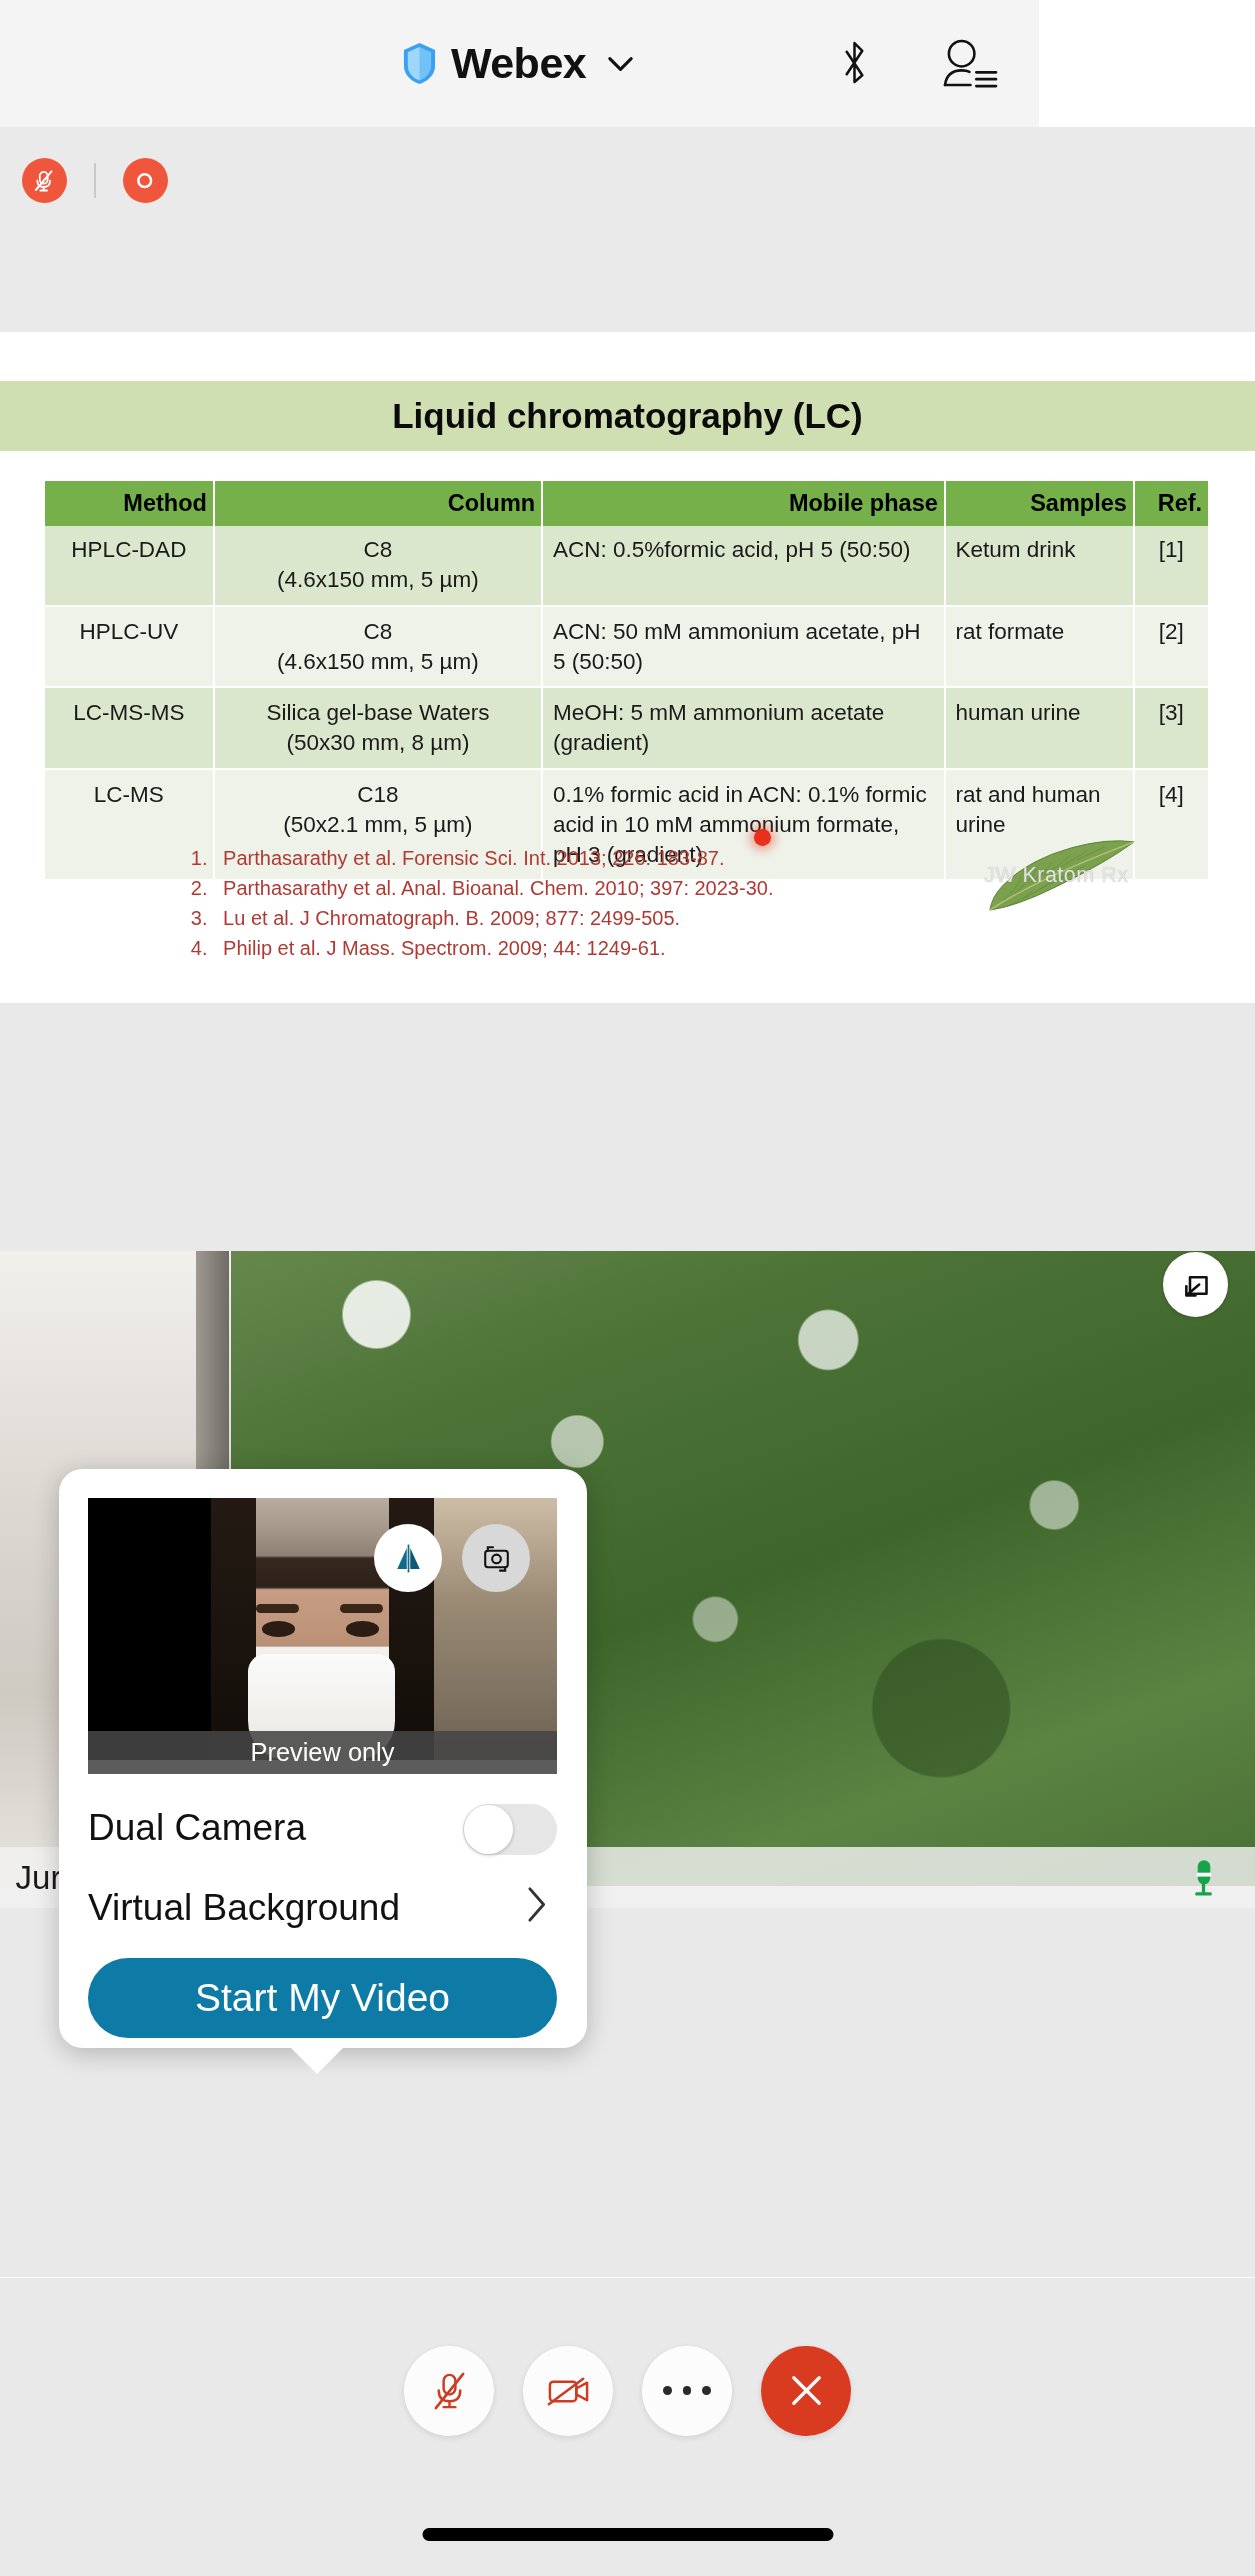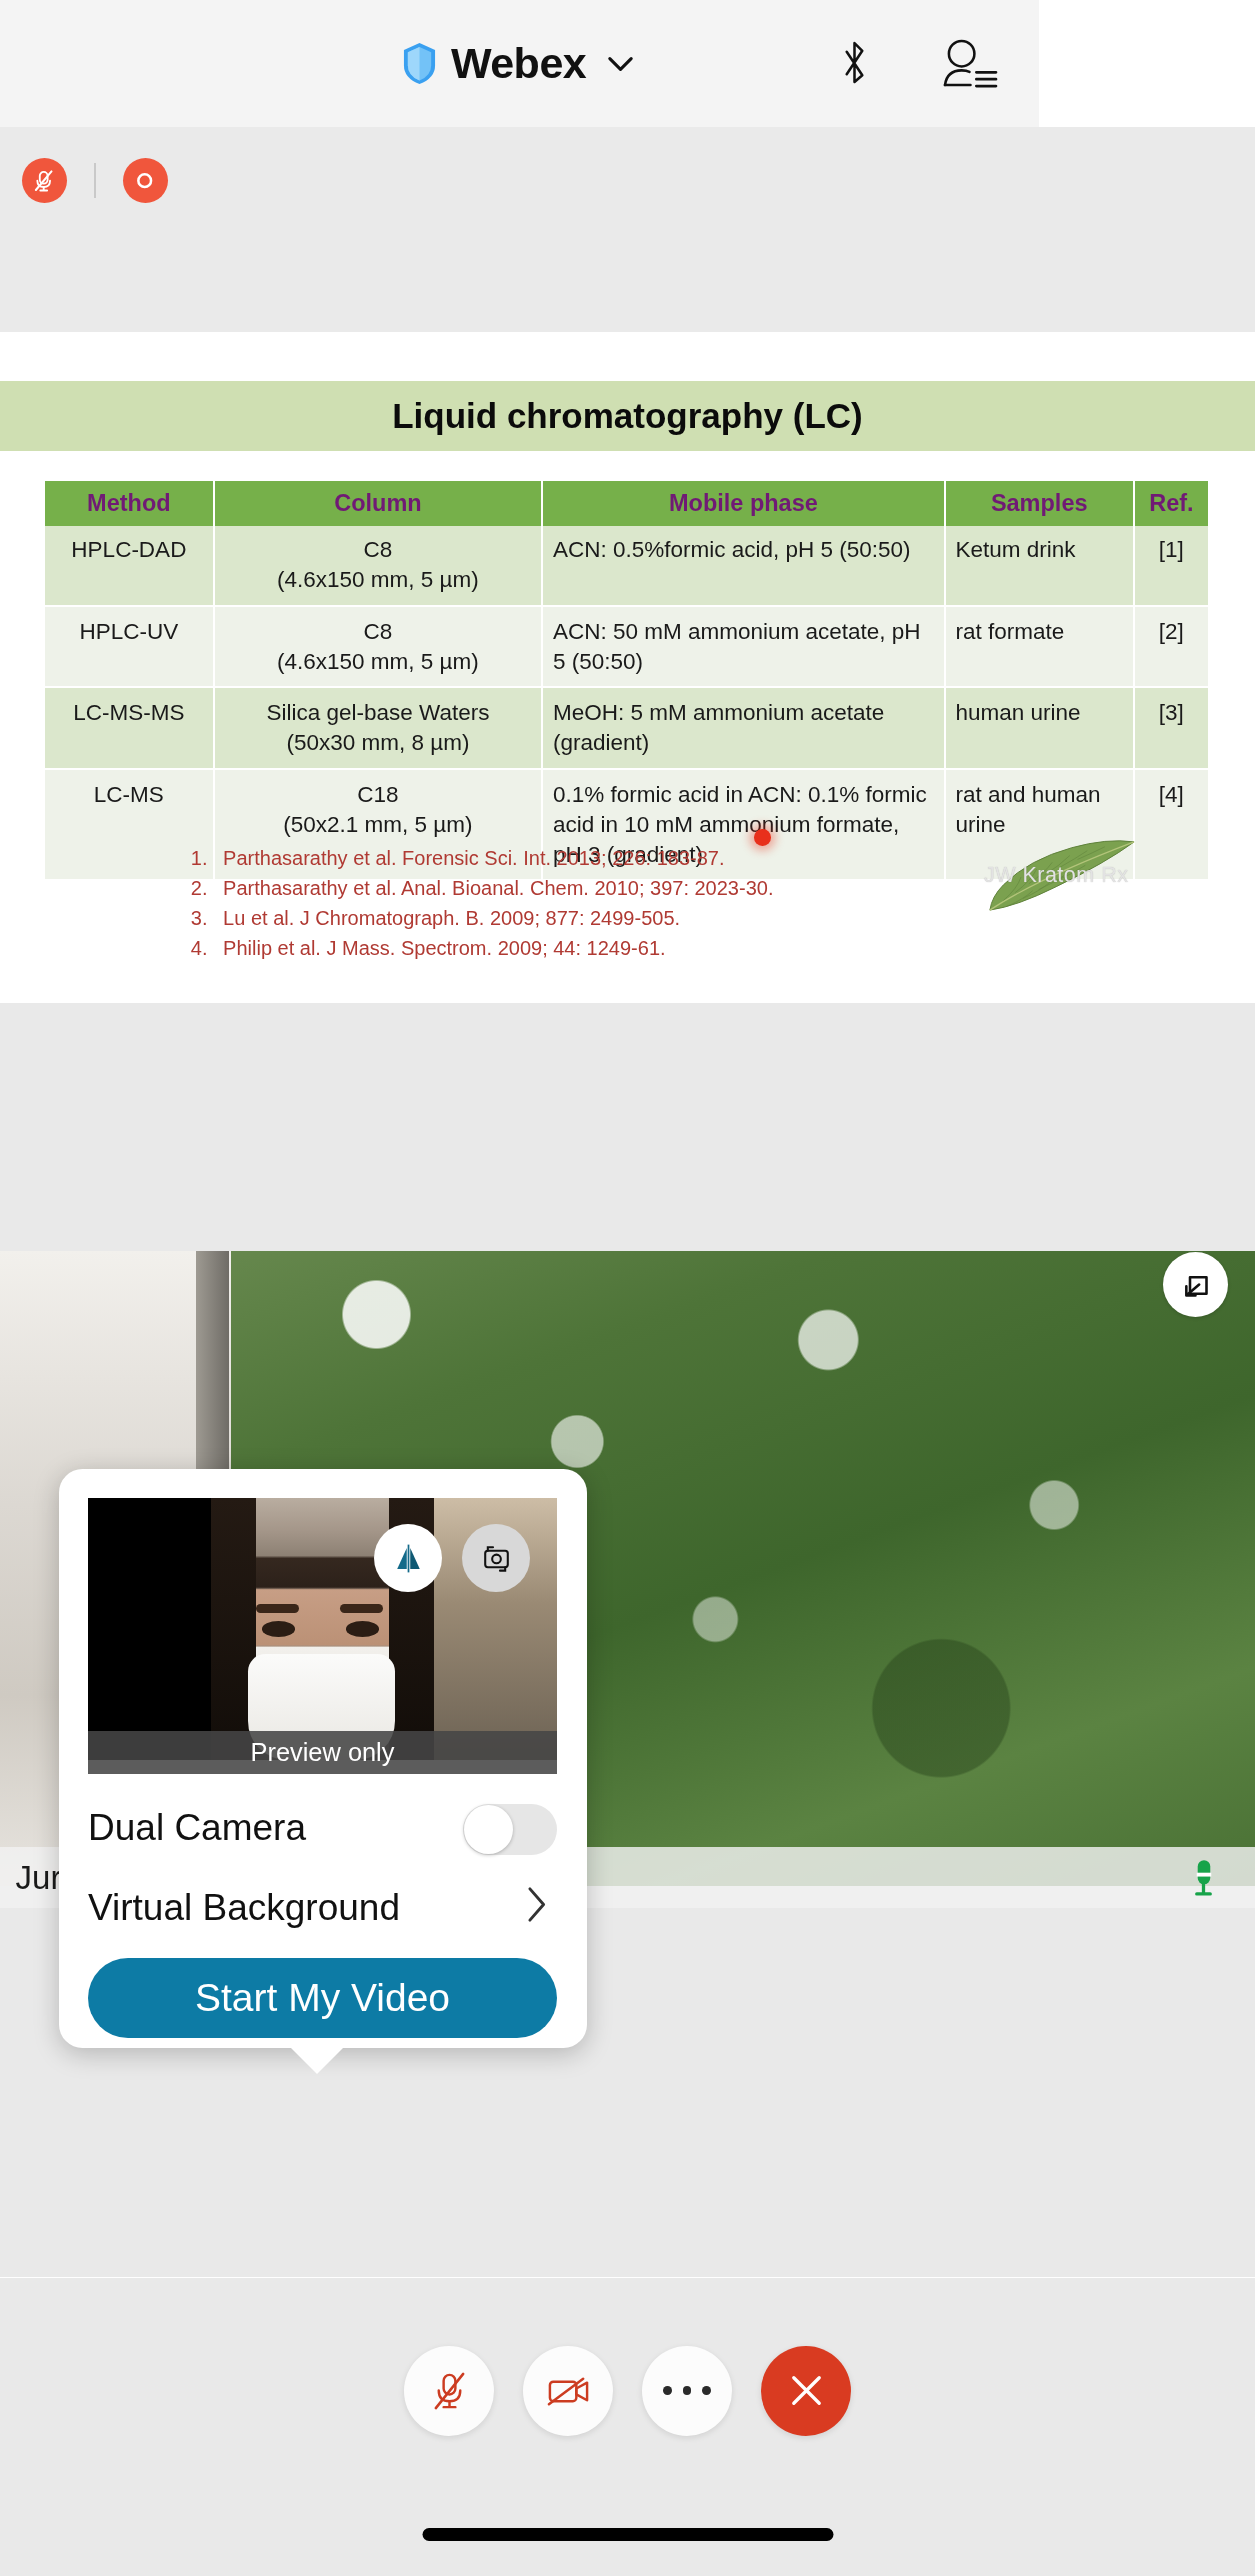--- a/index.html
+++ b/index.html
@@ -58,22 +58,22 @@
     display: flex; align-items: center; justify-content: center;
   }
   .slide-title { font-size: 35px; font-weight: bold; color: #0b0b0b; }
 
   table.lc {
     position: absolute; top: 149px; left: 45px;
     width: 1163px; border-collapse: collapse;
     font-size: 22.5px; color: #1a1a1a;
   }
   table.lc th {
-    background: #76b04a; color: #701a75; font-weight: bold;
-    padding: 8.8px 5.9px; text-align: center; font-size: 23.5px;
+    background: #76b04a; color: #000000; font-weight: bold;
+    padding: 8.8px 5.9px; text-align: right; font-size: 23.5px;
     border-right: 2px solid #ffffff;
   }
   table.lc th:last-child { border-right: none; }
   table.lc td {
     padding: 9.8px 9.8px; vertical-align: top;
     border-right: 2px solid #ffffff; border-bottom: 2px solid #ffffff;
     line-height: 1.33;
   }
   table.lc td:last-child { border-right: none; }
   table.lc tr.odd td { background: #dbe7cc; }

